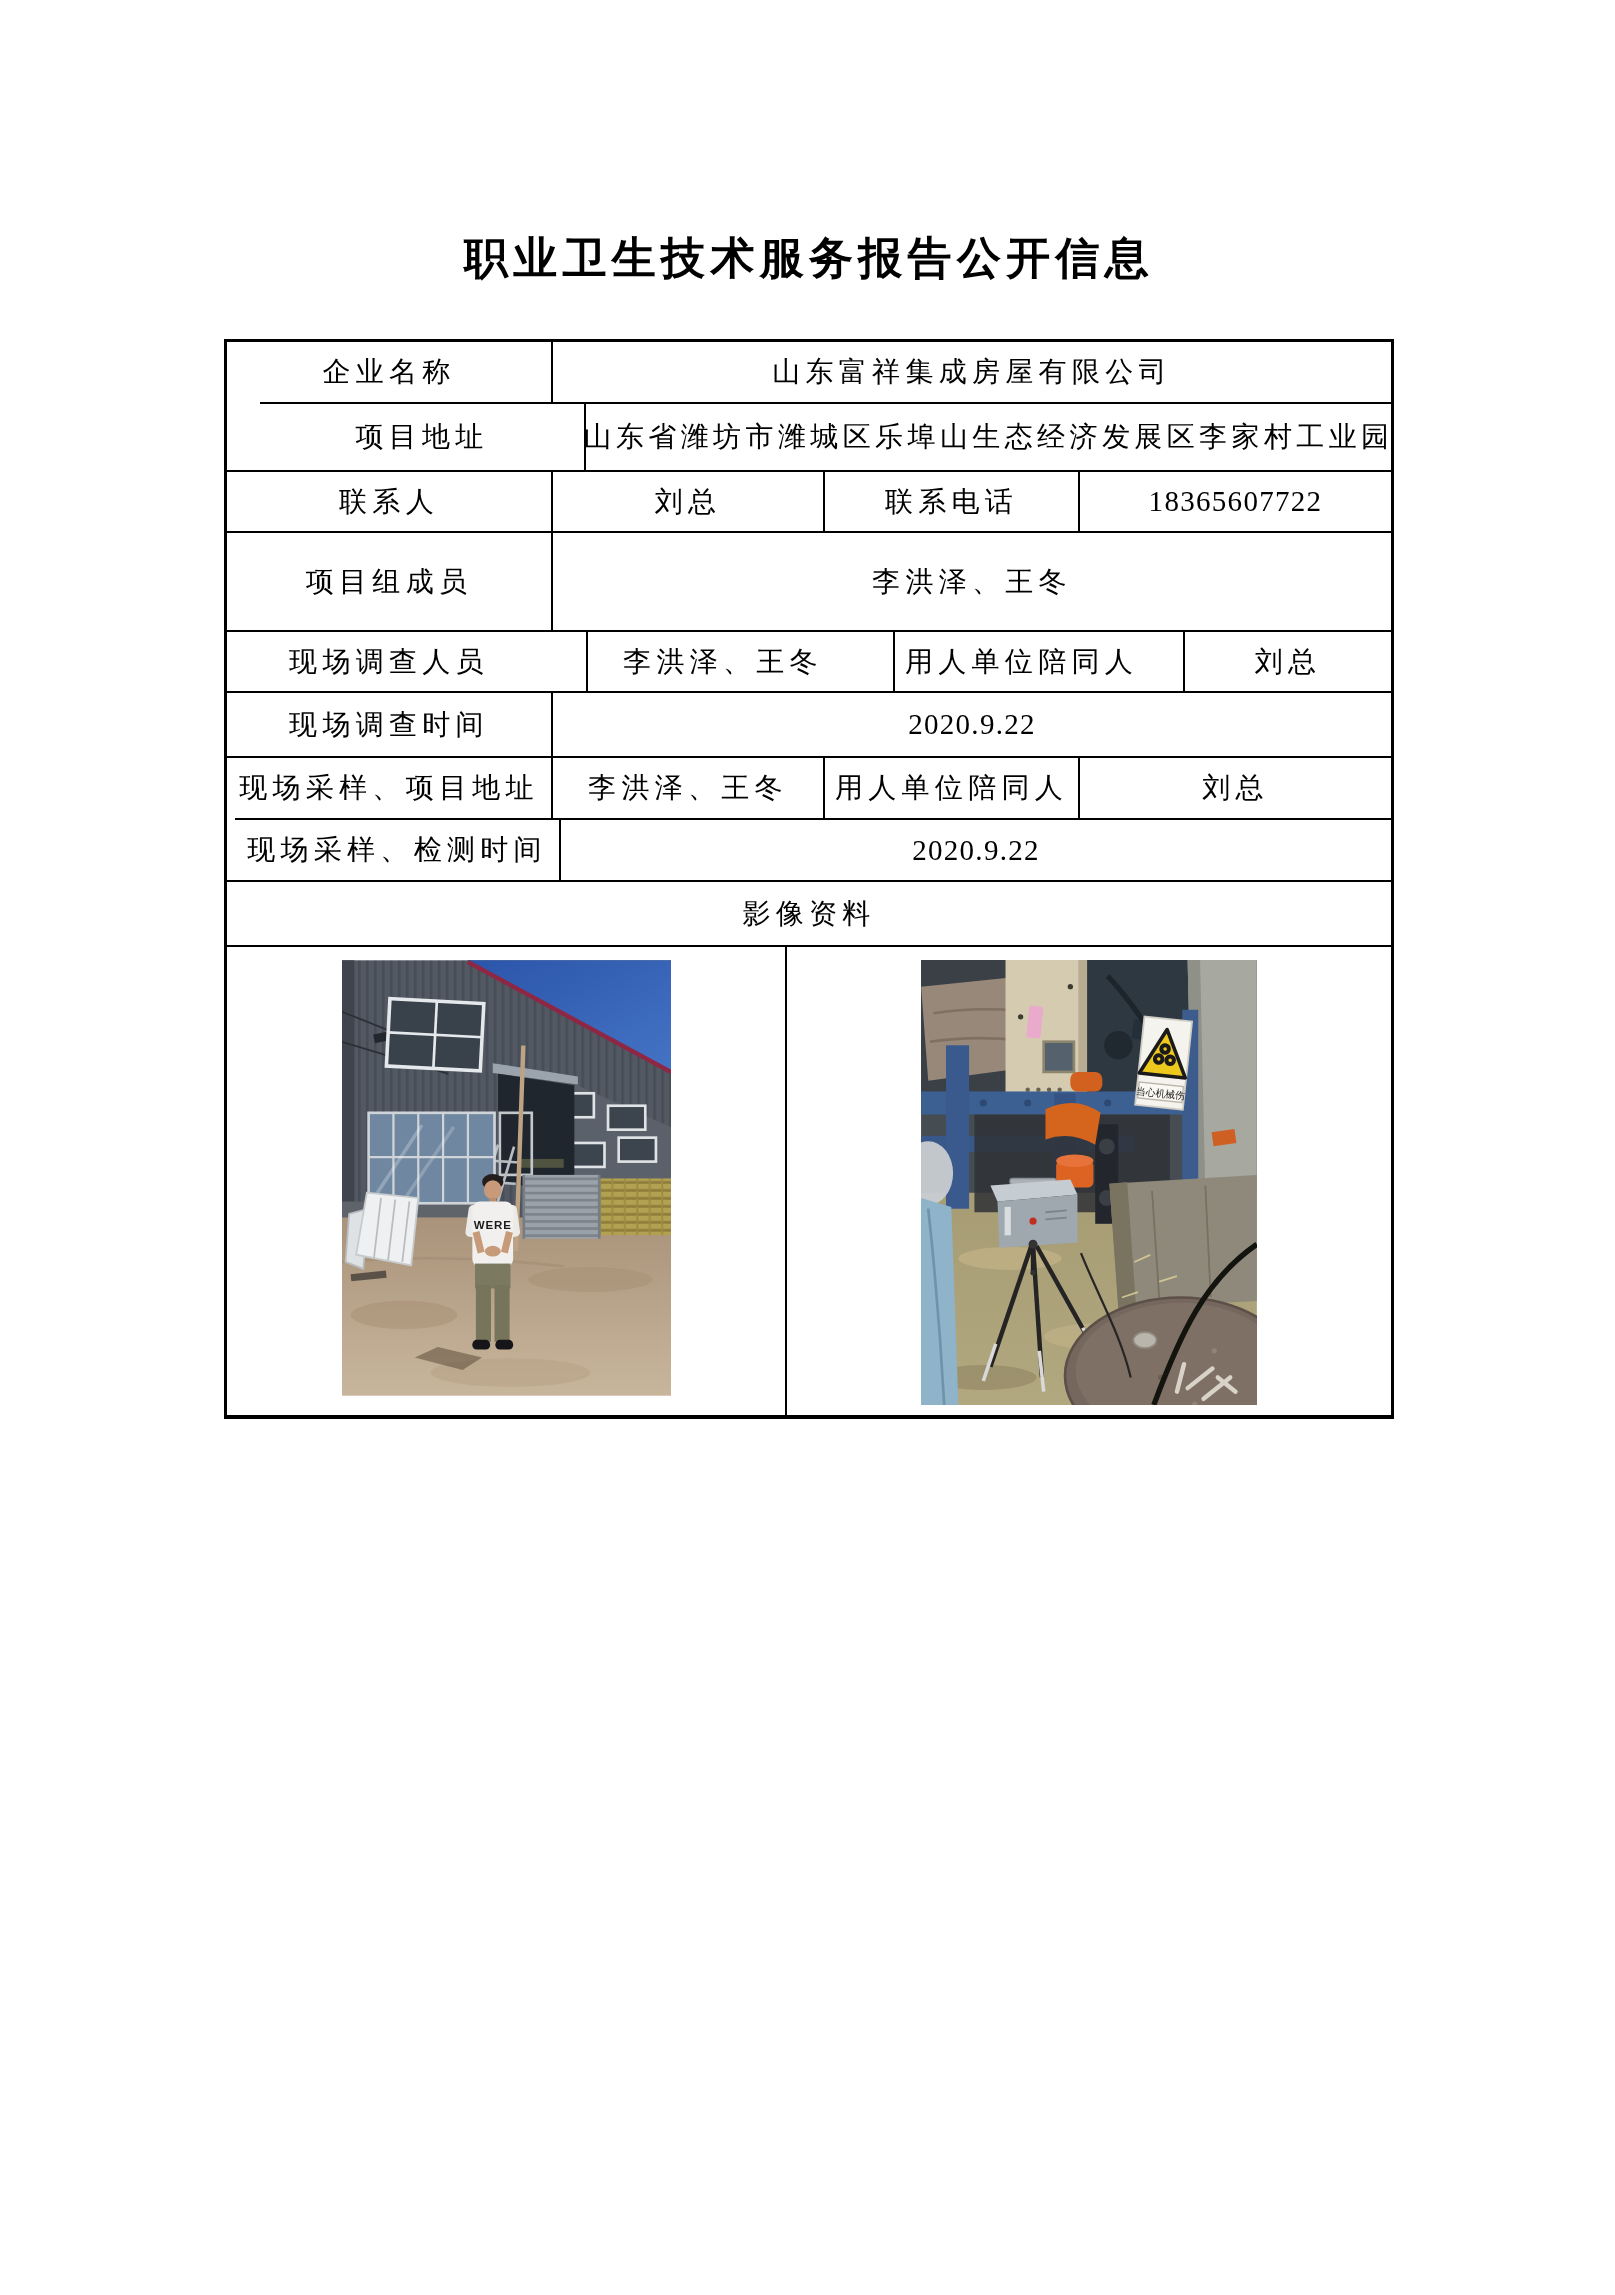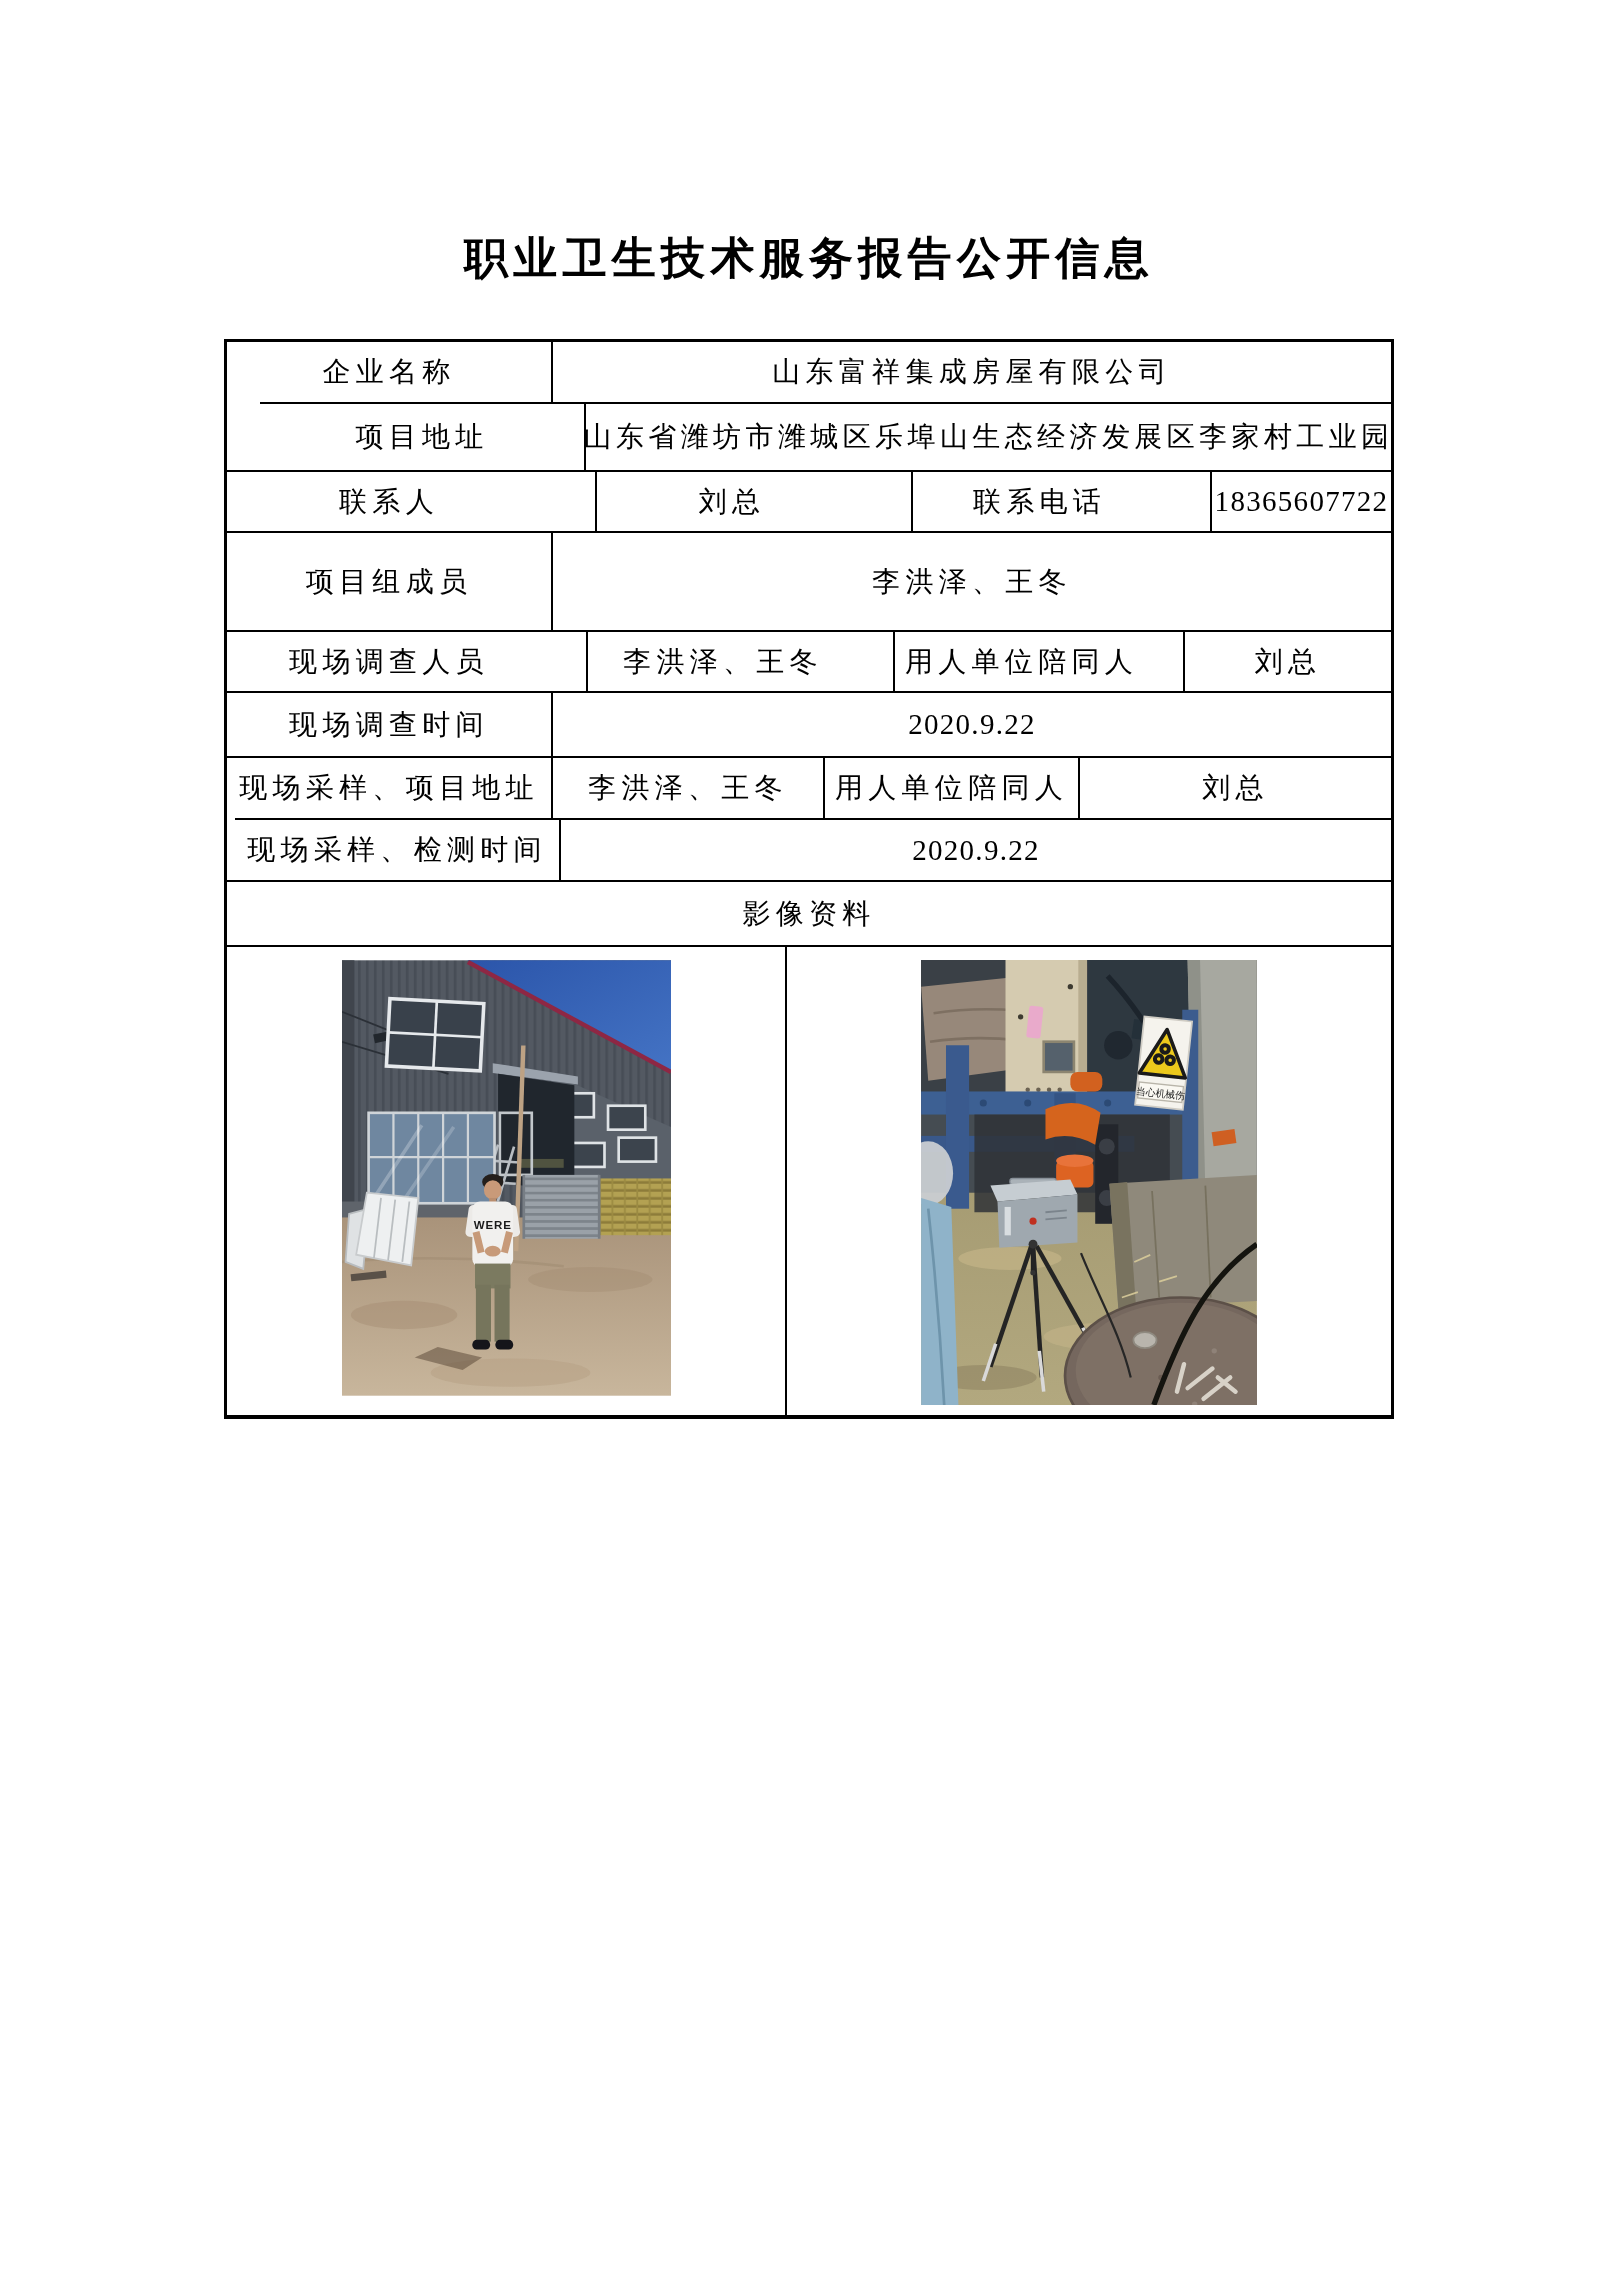--- a/index.html
+++ b/index.html
@@ -18,21 +18,21 @@
     box-sizing:border-box;overflow:hidden;white-space:nowrap;}
   .cell + .cell{border-left:2.7px solid #000;}
   .c1{width:324px;}
   .c2{width:272px;}
   .c3{width:255px;}
   .grow{flex:1;}
   .txt{font-size:28px;letter-spacing:5.3px;}
   .addr{font-size:28px;letter-spacing:4.4px;}
   .num{font-size:29px;letter-spacing:1.3px;font-family:Liberation Serif, serif;}
 
-  .h-r1{height:60px;} .h-r2{height:66px;margin-left:33px;} .h-r3{height:59px;gap:44px;} .h-r4{height:97px;}
+  .h-r1{height:60px;} .h-r2{height:66px;margin-left:33px;} .h-r3{height:59px;} .h-r4{height:97px;}
   .h-r5{height:59px;gap:35px;} .h-r6{height:63px;justify-content:space-between;} .h-r7{height:60px;} .h-r8{height:60px;margin-left:8px;}
   .h-r9{height:63px;} .h-r10{height:468px;}
 
   .photo-cell{align-items:flex-start;padding-top:13.3px;}
   .pc-left{width:558px;}
   svg{display:block;}
 </style>
 </head>
 <body>
 

